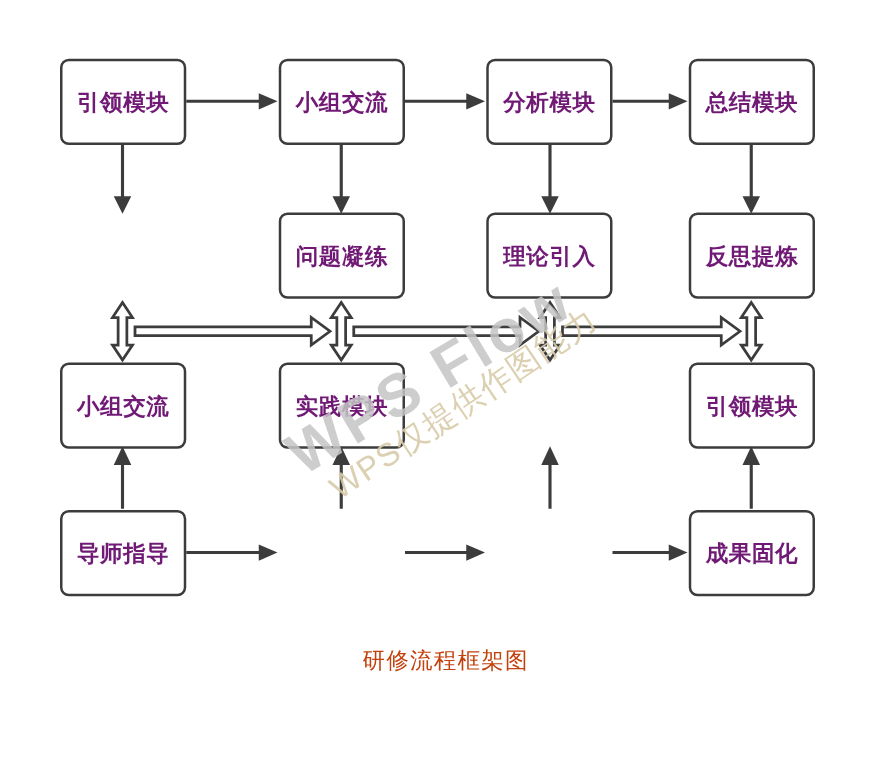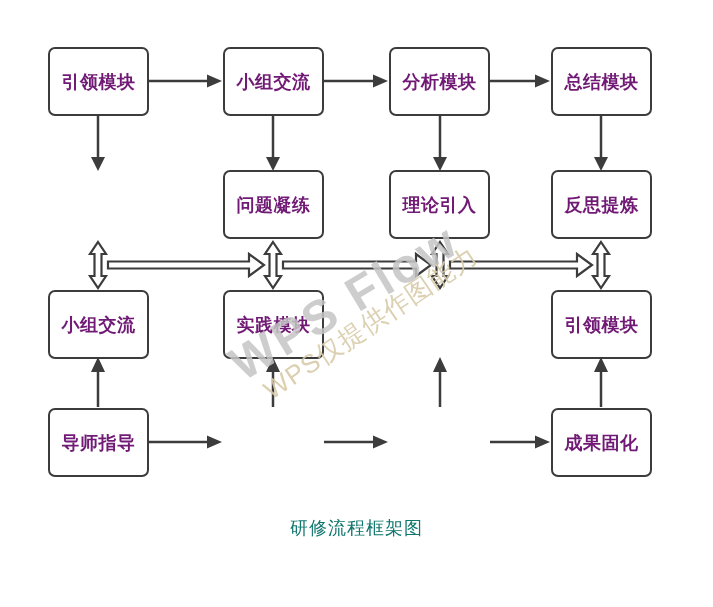--- a/index.html
+++ b/index.html
@@ -17,21 +17,21 @@
     font-weight:bold;font-size:18px;color:#701a75;letter-spacing:0.5px;white-space:nowrap;
   }
   .c0{left:48px}.c1{left:223px}.c2{left:389px}.c3{left:551px}
   .r0{top:47px}.r1{top:170px}.r2{top:290px}.r3{top:408px}
   .arrows{position:absolute;left:0;top:0;z-index:15;}
   .solid-line{stroke:#3c3c3c;stroke-width:2.5;}
   .solid-head{fill:#3c3c3c;stroke:none;}
   .hollow{fill:#ffffff;stroke:#3c3c3c;stroke-width:2.2;stroke-linejoin:miter;}
   .caption{
     position:absolute;left:0;right:0;top:516px;text-align:center;
-    font-size:18px;color:#0f766e;letter-spacing:1px;z-index:10;
+    font-size:18px;color:#c2410c;letter-spacing:1px;z-index:10;
   }
   .wm{position:absolute;white-space:nowrap;pointer-events:none;z-index:30;}
   .wm1{
     left:344px;top:302px;transform:translate(-50%,-50%) rotate(-31deg);
     font-size:48px;font-weight:bold;color:#c5c5c5;letter-spacing:3px;opacity:0.85;
   }
   .wm2{
     left:371px;top:323px;transform:translate(-50%,-50%) rotate(-34deg);
     font-size:26px;color:#d8cba9;letter-spacing:1px;opacity:0.9;
   }

